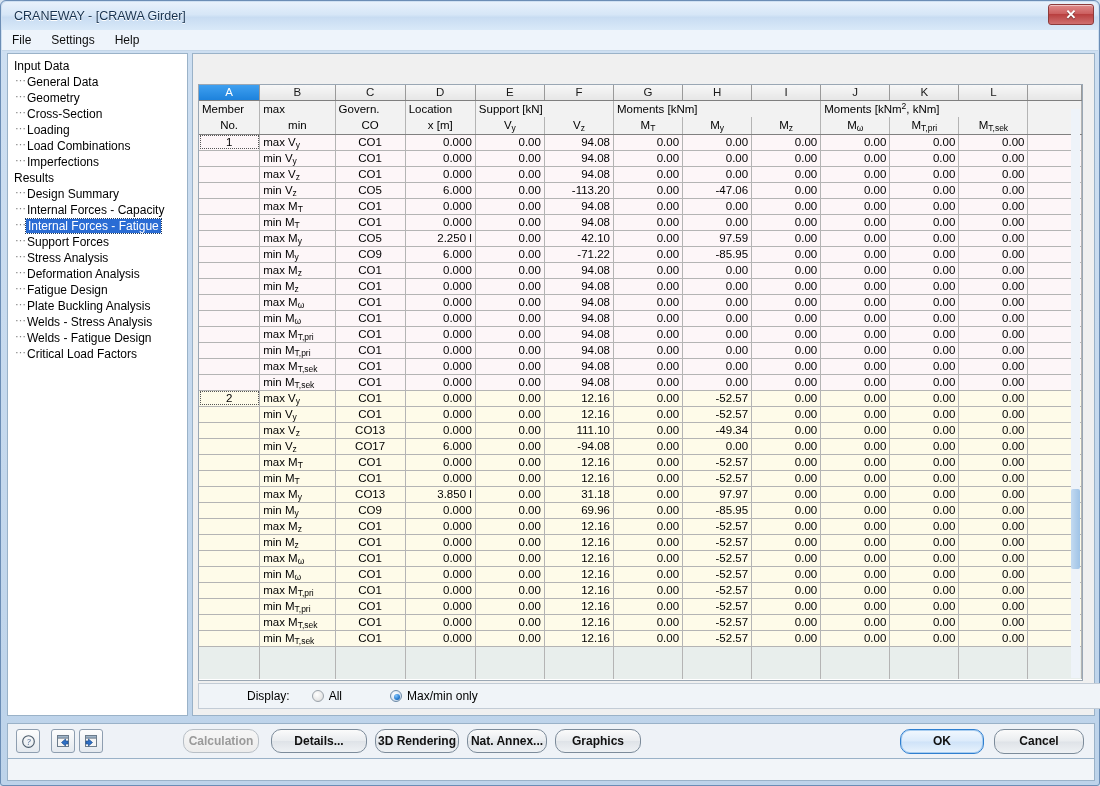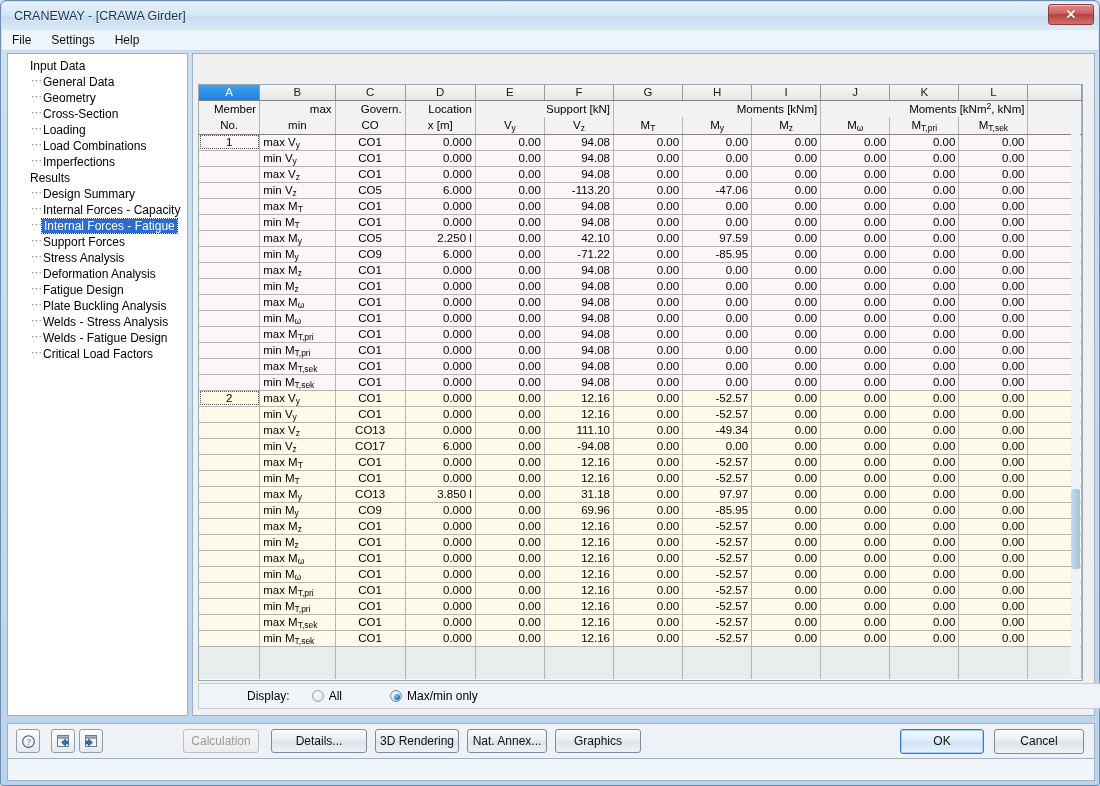--- a/index.html
+++ b/index.html
@@ -57,21 +57,21 @@
   
   #client {
     position: absolute; left: 6px; top: 52px; width: 1088px; height: 668px;
   }
   
   #treepanel {
     position: absolute; left: 0; top: 0; width: 181px; height: 663px;
     background: #ffffff;
     border: 1px solid #9ab2c8;
   }
-  .tree { padding: 4px 0 0 20px; }
+  .tree { padding: 4px 0 0 4px; }
   .troot {
     font-size: 12px; color: #000; padding: 1px 0 1px 2px; white-space: nowrap;
   }
   .tchild {
     font-size: 12px; color: #000; padding: 1px 0 1px 14px; white-space: nowrap;
     position: relative;
   }
   .tchild .dash {
     position: absolute; left: 3px; top: 0; color: #808080; font-size: 11px;
     letter-spacing: -1px;
@@ -125,21 +125,21 @@
     border-bottom: 1px solid #7f7f7f;
     color: #1a1a1a;
     font-size: 11.5px;
   }
   tr.collet td.active {
     background: linear-gradient(to bottom,#3fa0f0 0%, #1d82dc 100%);
     color: #ffffff;
   }
   tr.hdr td {
     background: #f2f2f2;
-    text-align: right;
+    text-align: left;
     height: 17px;
     color: #000;
     border-right: 1px solid #b4b4b4;
     border-bottom: none;
   }
   tr.hdr2 td {
     background: #f2f2f2;
     text-align: center;
     height: 17px;
     color: #000;
@@ -193,26 +193,27 @@
     border: 1px solid #9ab2c8;
     display: flex; align-items: center;
   }
   .iconbtn {
     width: 24px; height: 24px; margin-left: 8px;
     border: 1px solid #8e9eb0; border-radius: 3px;
     background: linear-gradient(to bottom,#fdfdfd 0%, #e4e9ef 100%);
     display: flex; align-items: center; justify-content: center;
   }
   .btn {
-    height: 24px; border: 1px solid #7c8b9a; border-radius: 3px;
+    height: 24px; border: 1px solid #7c8b9a; border-radius: 10px;
     background: linear-gradient(to bottom,#fbfbfb 0%, #e9ecef 48%, #dfe3e8 52%, #eef1f4 100%);
     font-size: 12px; color: #111;
     display: flex; align-items: center; justify-content: center;
     padding: 0 9px;
     white-space: nowrap;
+    font-weight: bold;
   }
   .btn.disabled { color: #9a9a9a; border-color: #b8bfc6;
     background: linear-gradient(to bottom,#f6f6f6 0%, #ececec 100%); }
   .btn.primary {
     border: 1px solid #2f7fd0;
     background: linear-gradient(to bottom,#f2f8fe 0%, #dcebfb 48%, #cfe3f8 52%, #e9f3fd 100%);
     box-shadow: 0 0 0 1px #a8cdf0 inset;
   }
   #statusbar {
     position: absolute; left: 6px; top: 758px; width: 1088px; height: 22px;

